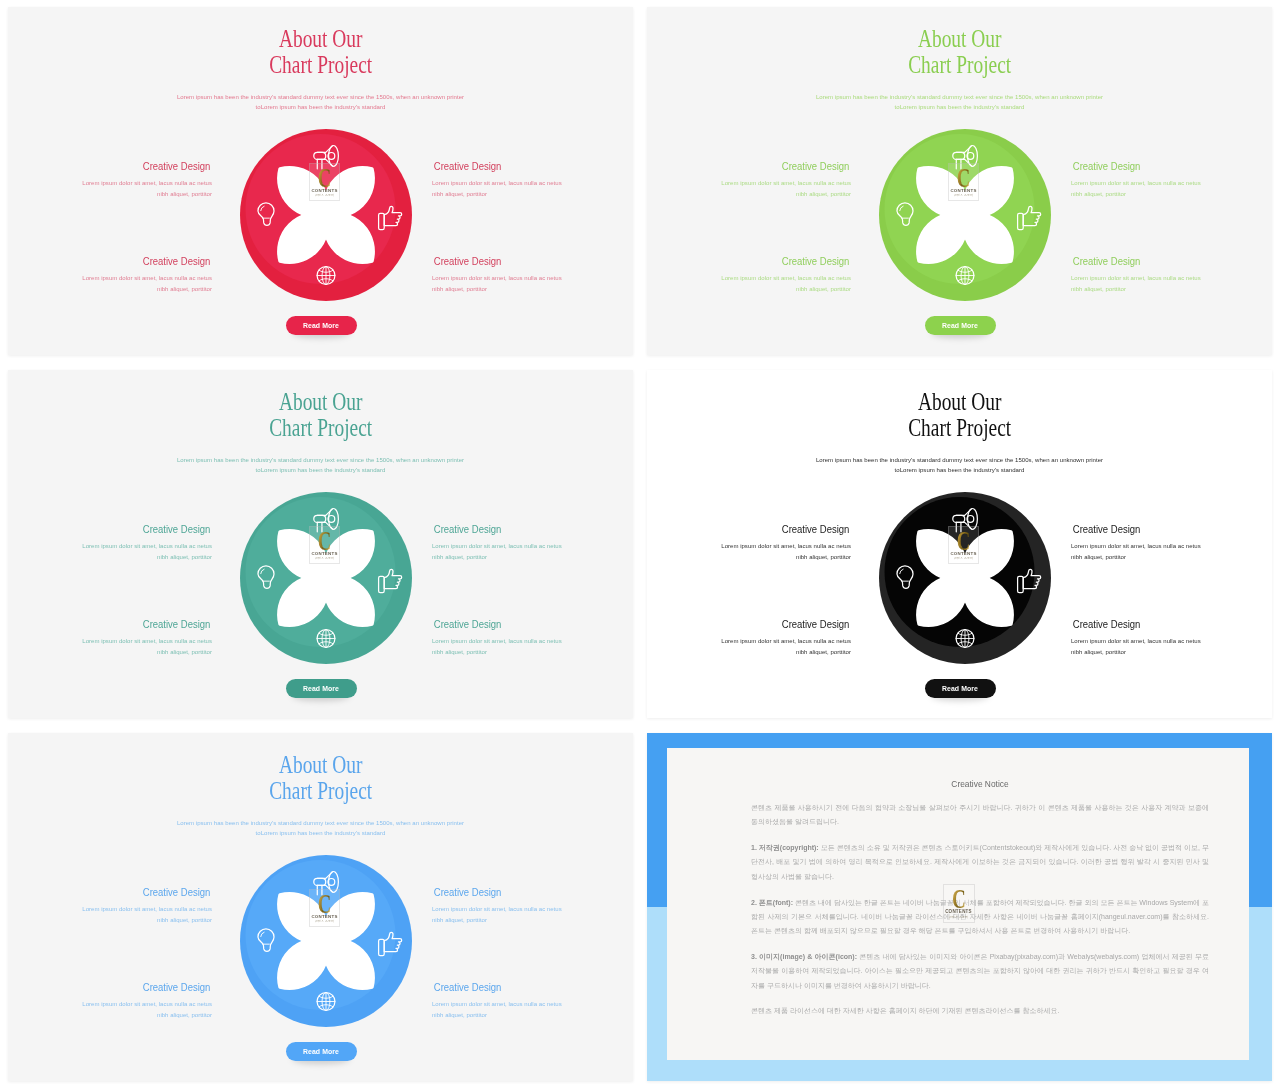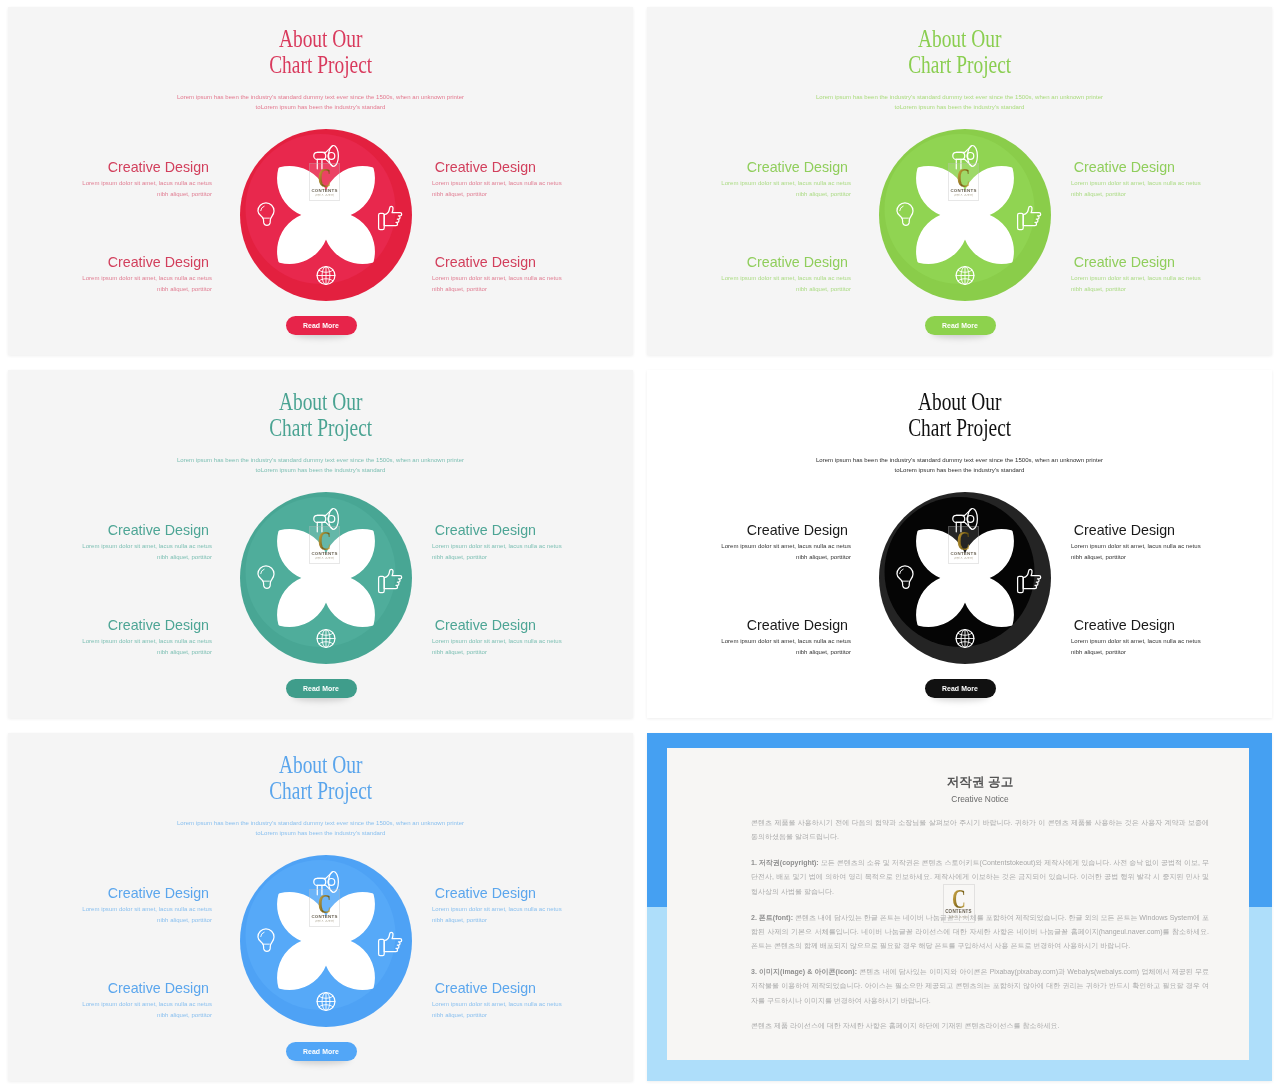--- a/index.html
+++ b/index.html
@@ -17,21 +17,21 @@
   .pos4{left:8px;  top:733px;}
   .pos5{left:647px;top:733px;}
 
   .title{position:absolute;left:0;right:0;top:19px;text-align:center;
          font-family:"Liberation Serif",serif;font-size:25.9px;line-height:25.7px;}
   .title span{display:inline-block;transform:scaleX(.75);}
   .sub{position:absolute;left:0;right:0;top:85px;text-align:center;
        font-size:6.05px;line-height:10.3px;letter-spacing:.02px;}
 
   .col{position:absolute;width:205px;}
-  .col .ct{font-size:15px;line-height:11px;letter-spacing:0;margin:0;}
+  .col .ct{font-size:10px;line-height:11px;letter-spacing:0;margin:0;}
   .col .ct span{display:inline-block;transform:scaleX(.95);}
   .col .cb{font-size:6.03px;line-height:11.7px;letter-spacing:.02px;margin:6px 0 0 0;}
   .colL{left:-1px; text-align:right;}
   .colR{left:424px;text-align:left;}
   .rowA{top:153.5px;}
   .rowB{top:248.5px;}
 
   .btn{position:absolute;left:277.5px;top:309px;
        width:71px;height:18.5px;border-radius:9.5px;color:#fff;font-size:6.9px;
        display:flex;align-items:center;justify-content:center;letter-spacing:.1px;
@@ -475,21 +475,20 @@
       <div class="btn" style="background: rgb(82, 166, 247);">
         <span>Read More</span>
       </div>
     </div>
     <div class="slide pos5" style="background: rgb(69, 160, 242);">
       <div class="cp">
         <div class="bandTop" style="background:#45a0f2"></div>
         <div class="bandBot" style="background:#aedefa"></div>
         <div class="card" style="background:#f7f6f4">
           <div class="inner">
-            <div class="h1">저작권 공고</div>
             <div class="h2">Creative Notice</div>
             <p class="p">콘텐츠 제품을 사용하시기 전에 다음의 협약과 소장님을 살펴보아 주시기 바랍니다. 귀하가 이 콘텐츠 제품을 사용하는 것은 사용자 계약과 보증에 동의하셨음을 알려드립니다.</p>
             <p class="p"><b>1. 저작권(copyright):</b> 모든 콘텐츠의 소유 및 저작권은 콘텐츠 스토어키트(Contentstokeout)와 제작사에게 있습니다. 사전 승낙 없이 공법적 이보, 무단전사, 배포 및기 법에 의하여 영리 목적으로 인보하세요. 제작사에게 이보하는 것은 금지되어 있습니다. 이러한 공법 행위 발각 시 중지된 민사 및 형사상의 사법을 할습니다.</p>
             <p class="p"><b>2. 폰트(font):</b> 콘텐츠 내에 담사있는 한글 폰트는 네이버 나눔글꼴의 서체를 포함하여 제작되었습니다. 한글 외의 모든 폰트는 Windows System에 포함된 사제의 기본으 서체를입니다. 네이버 나눔글꼴 라이선스에 대한 자세한 사항은 네이버 나눔글꼴 홈페이지(hangeul.naver.com)를 참소하세요. 폰트는 콘텐츠의 함께 배포되지 않으므로 필요할 경우 해당 폰트를 구입하셔서 사용 폰트로 변경하여 사용하시기 바랍니다.</p>
             <p class="p"><b>3. 이미지(image) &amp; 아이콘(icon):</b> 콘텐츠 내에 담사있는 이미지와 아이콘은 Pixabay(pixabay.com)과 Webalys(webalys.com) 업체에서 제공된 무료 저작물을 이용하여 제작되었습니다. 아이스는 필소으만 제공되고 콘텐츠의는 포함하지 않아에 대한 권리는 귀하가 반드시 확인하고 필요할 경우 여자를 구드하시나 이미지를 변경하여 사용하시기 바랍니다.</p>
             <p class="p">콘텐츠 제품 라이선스에 대한 자세한 사항은 홈페이지 하단에 기재된 콘텐츠라이선스를 참소하세요.</p>
           </div>
         </div>
         <div class="wm cpwm" style="width: 32px; height: 39px; left: 295.5px; top: 151px;">
           <div class="bx"></div>

